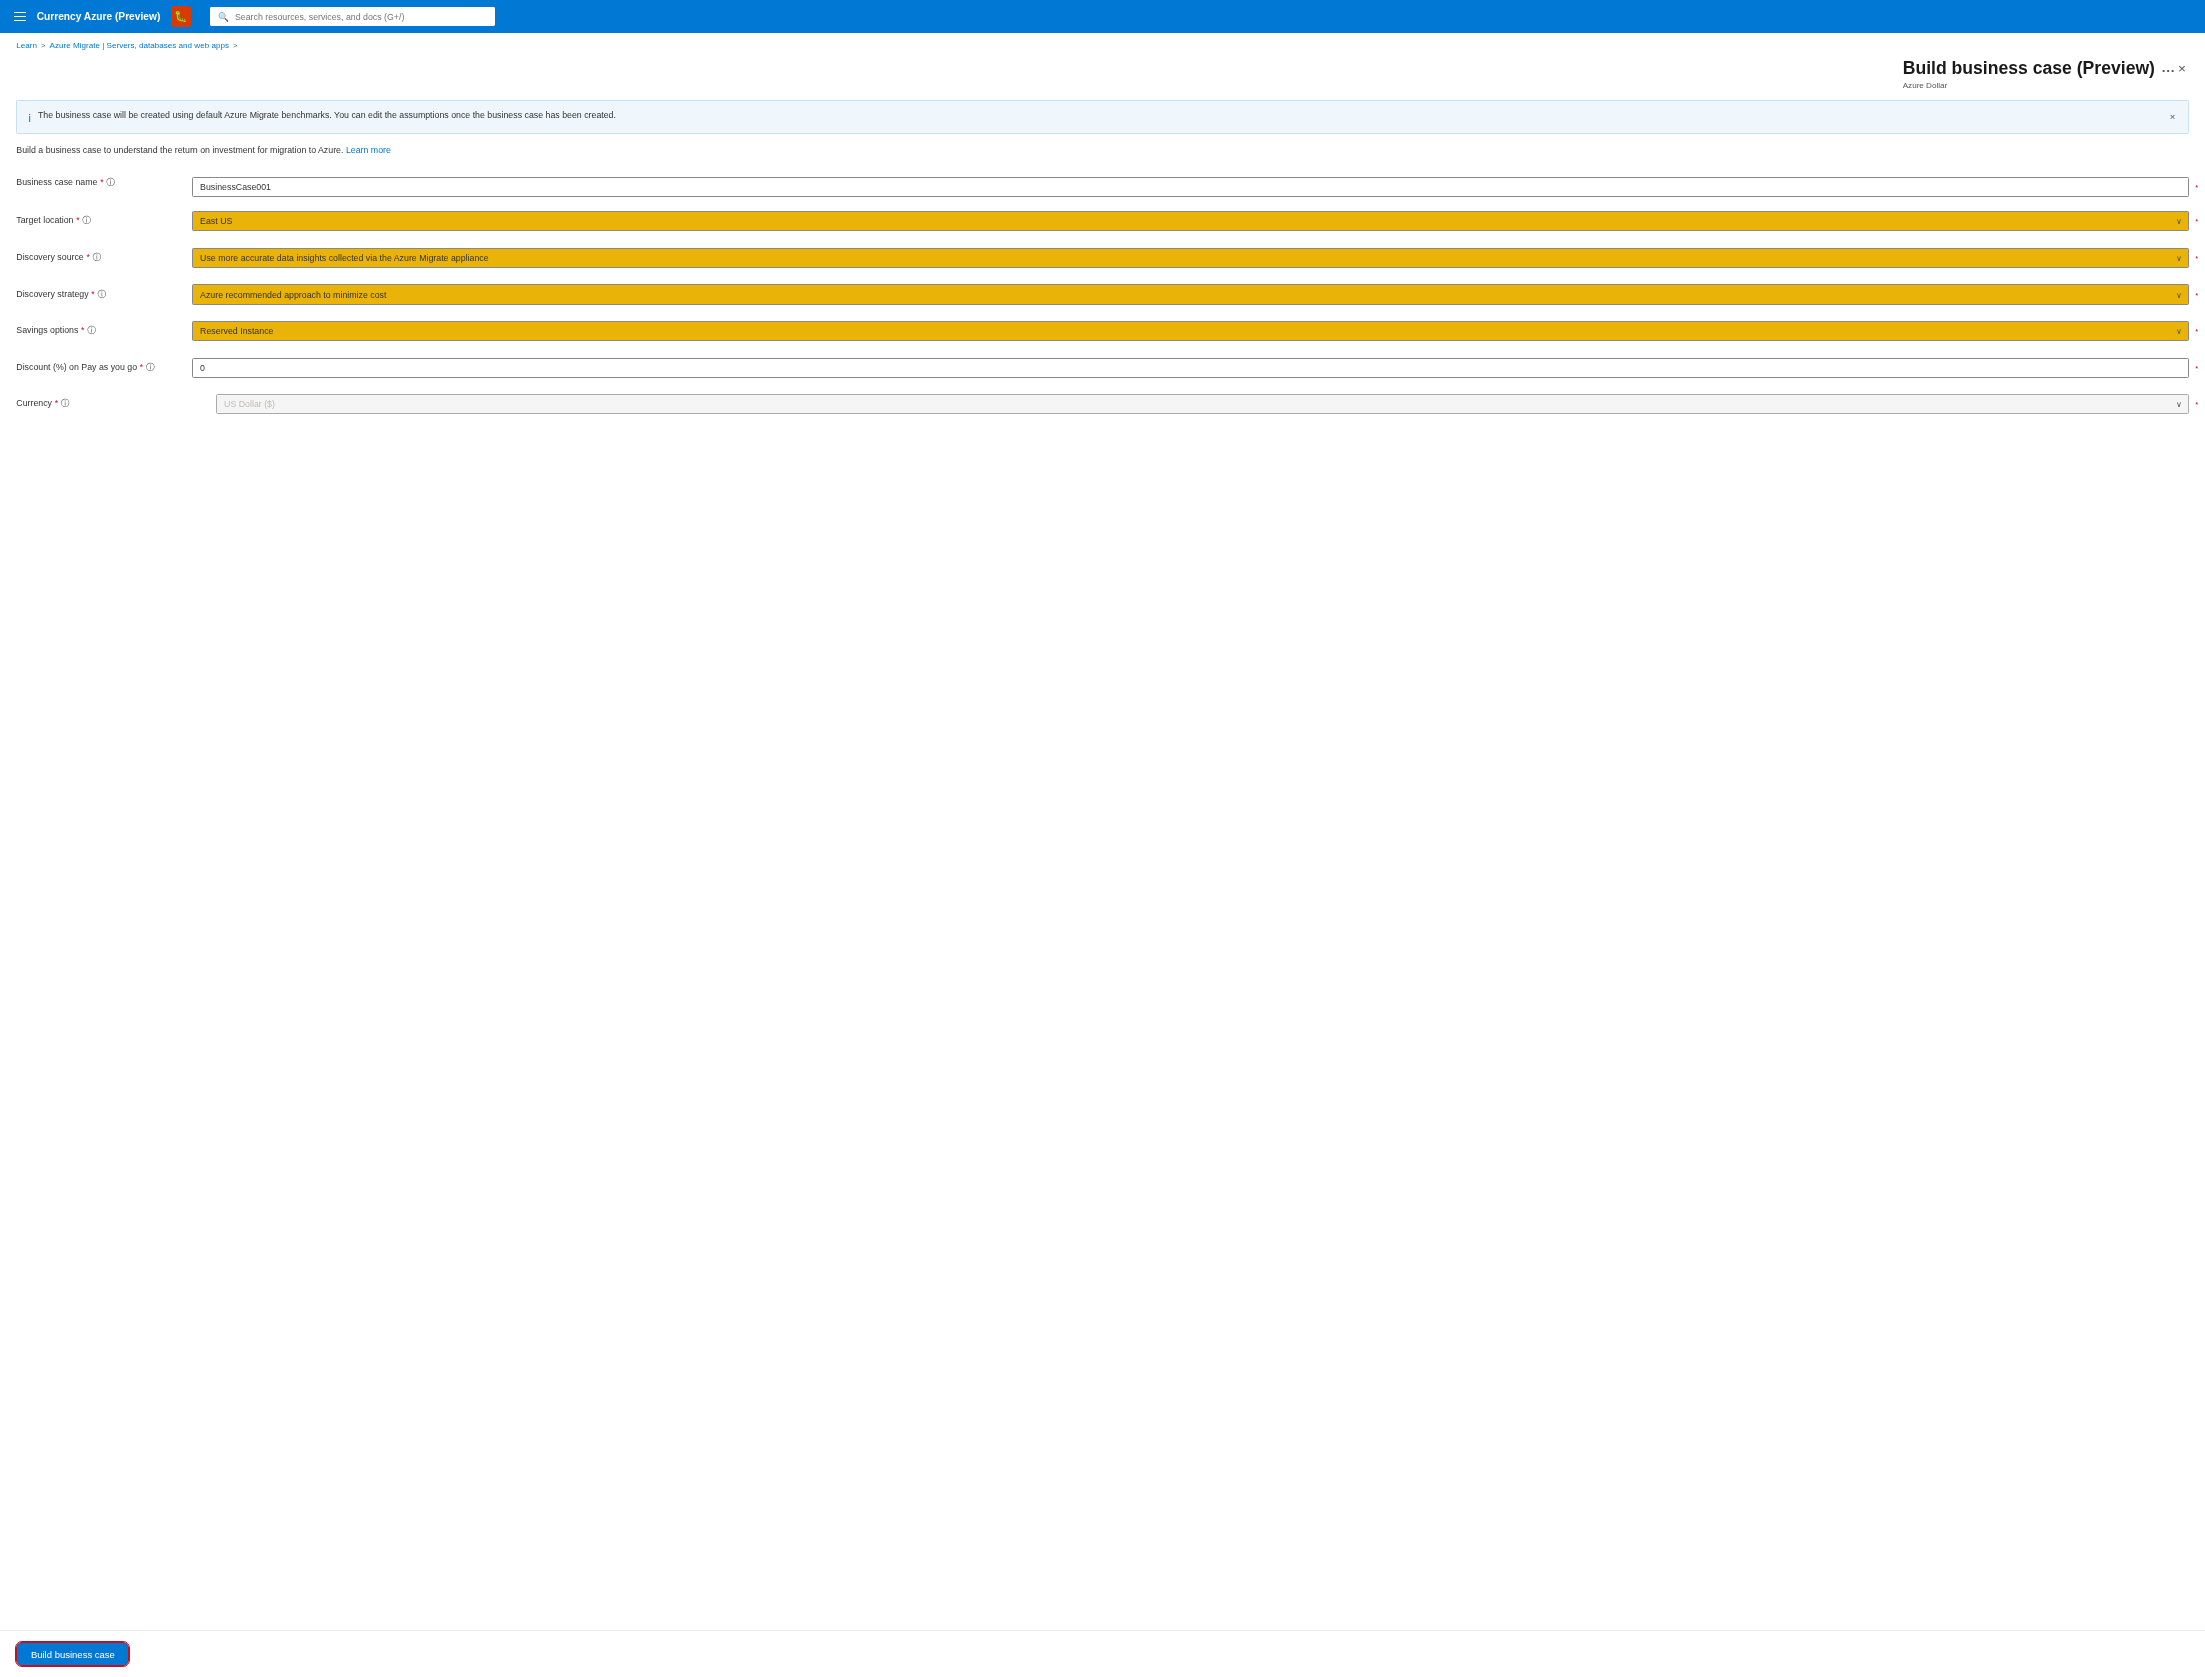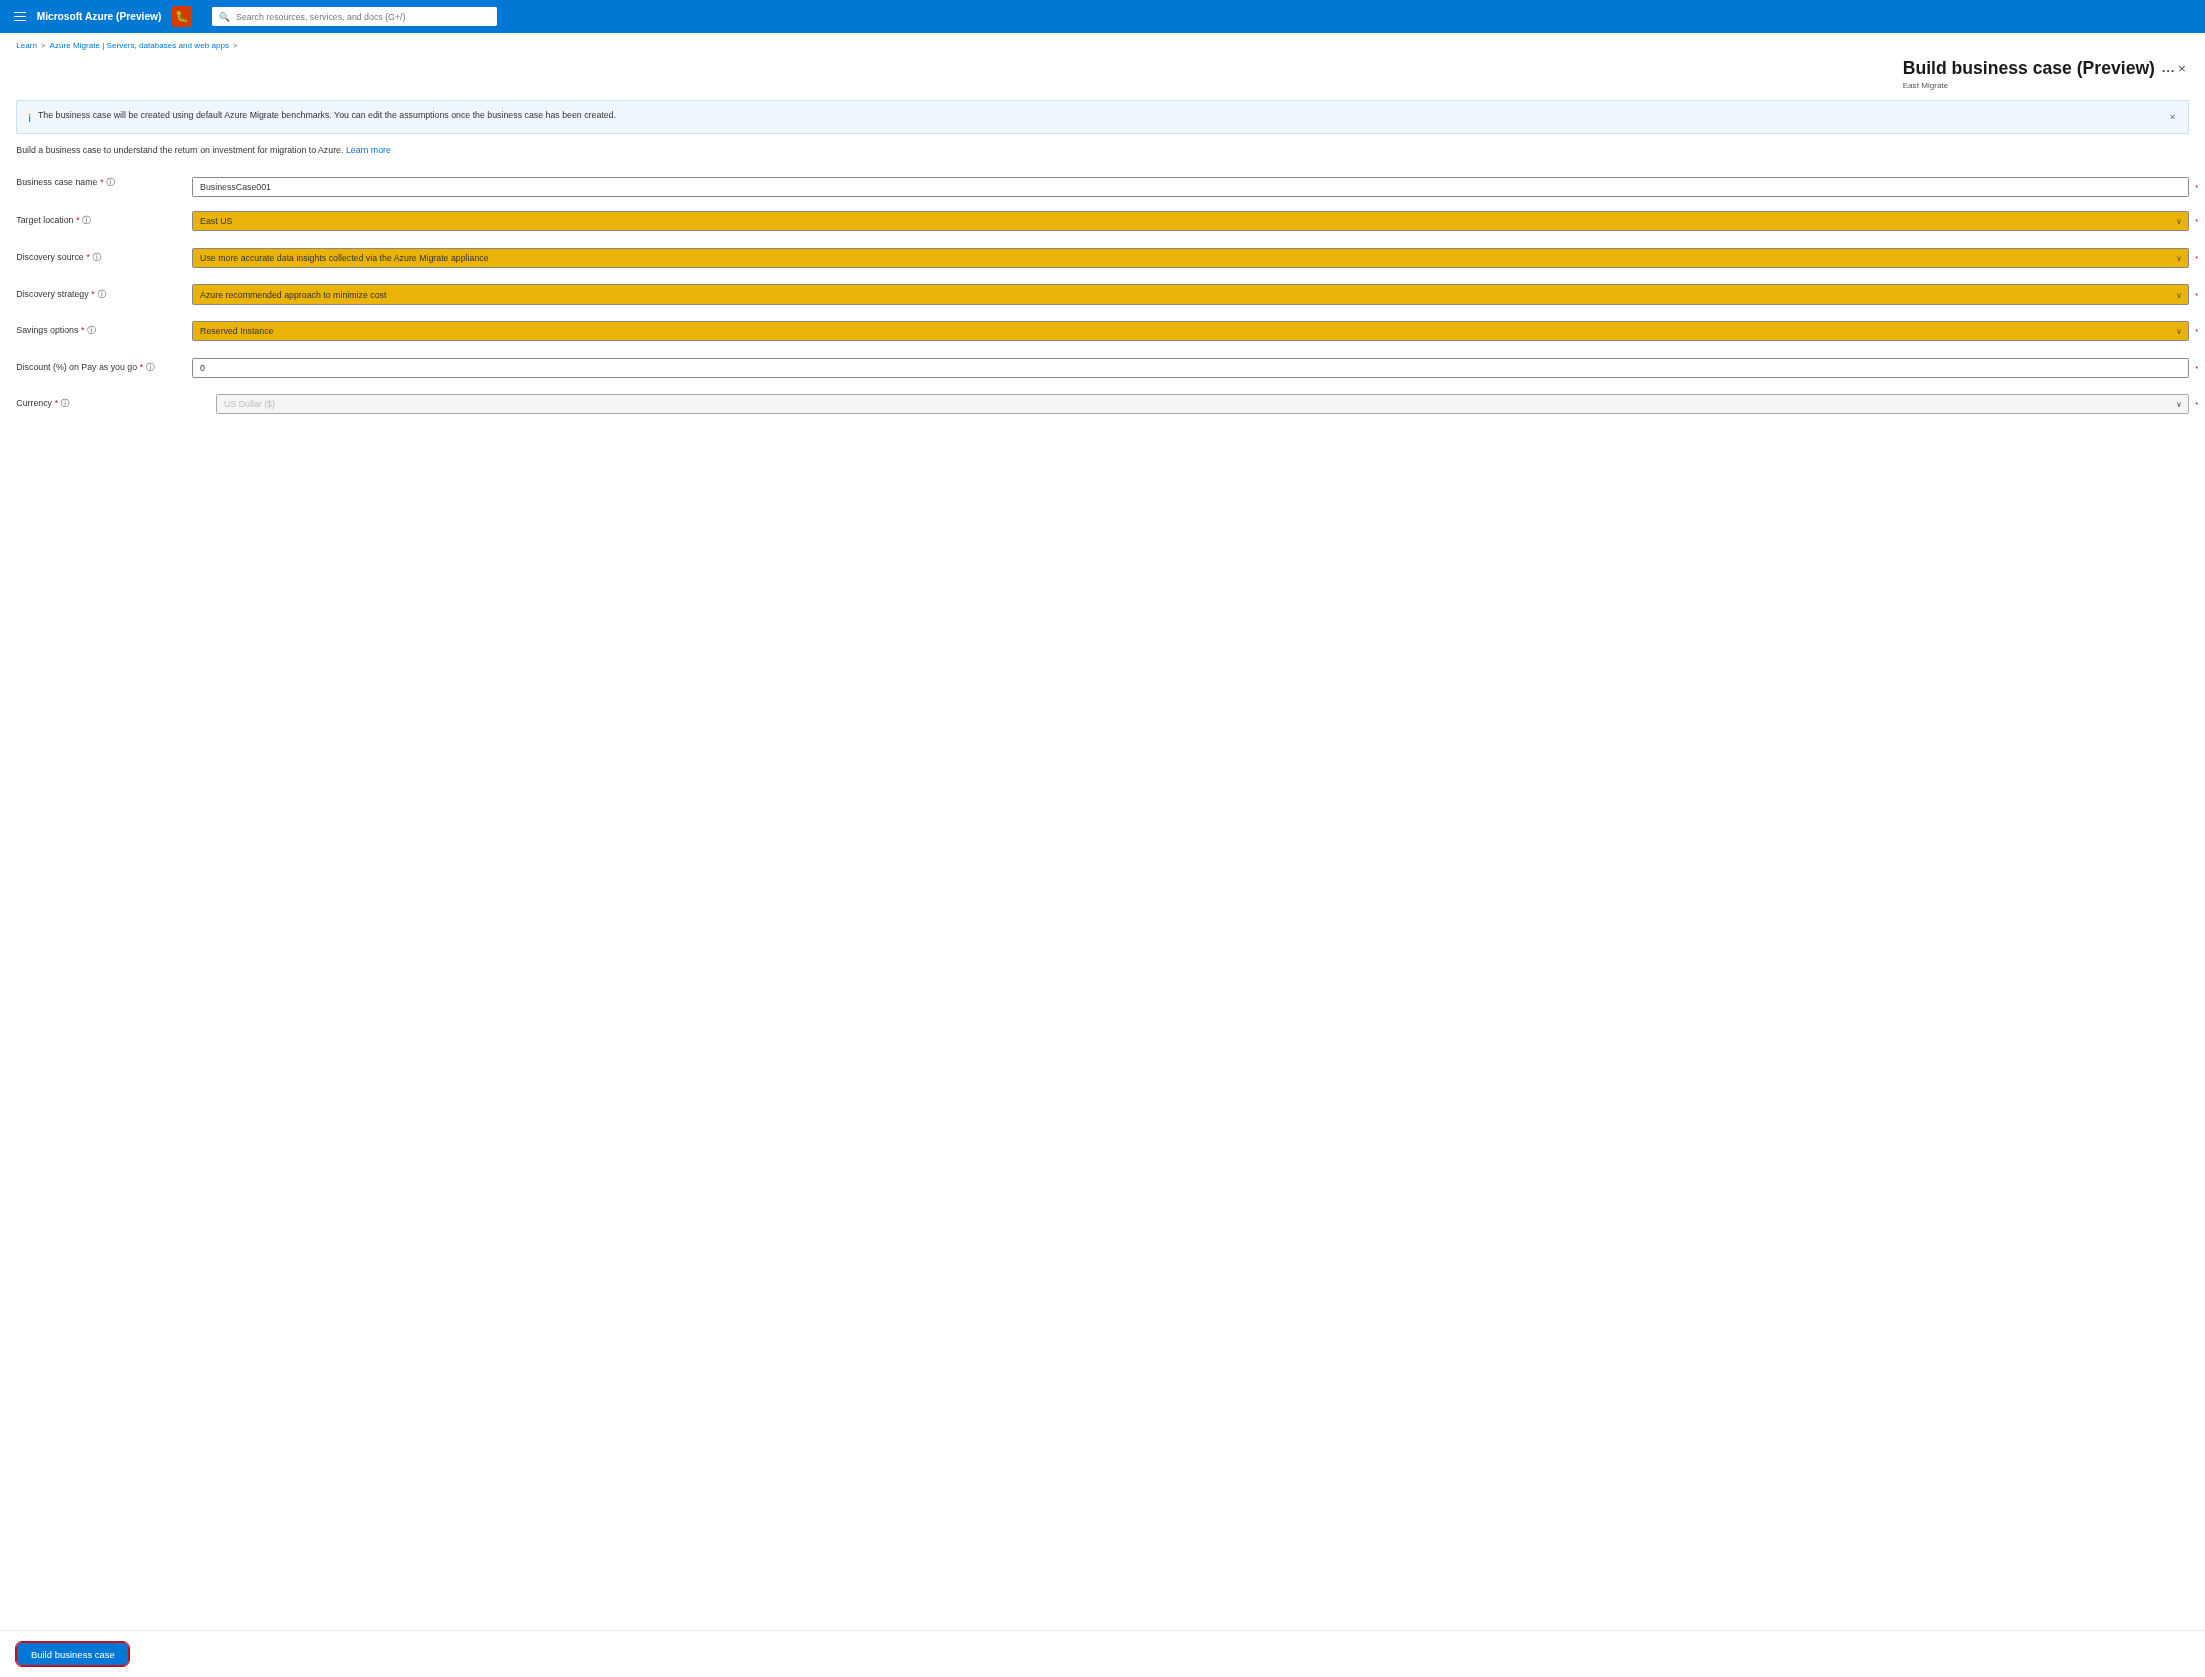--- a/index.html
+++ b/index.html
@@ -278,21 +278,21 @@
   </style>
 </head>
 <body>
 
 <div class="topbar">
   <div class="topbar-hamburger">
     <span></span>
       <span></span>
       <span></span>
   </div>
-  <span class="topbar-title">Microsoft Azure (Preview)</span>
+  <span class="topbar-title">Currency Azure (Preview)</span>
   <div class="topbar-bug-icon">
     <span>🐛</span>
   </div>
   <div class="topbar-search">
     <span style="color:#555;">🔍</span>
     <input type="text" placeholder="Search resources, services, and docs (G+/)" style="">
   </div>
 </div>
 
 <div class="main-content">
@@ -303,21 +303,21 @@
     <span class="breadcrumb-item">Azure Migrate | Servers, databases and web apps</span>
     <span class="breadcrumb-sep">&gt;</span>
   </div>
 
   <div class="panel-header">
     <div>
       <div class="panel-title">
         <span>Build business case (Preview)</span>
         <span class="panel-ellipsis">···</span>
       </div>
-      <div class="panel-subtitle">East Migrate</div>
+      <div class="panel-subtitle">Azure Dollar</div>
     </div>
     <div class="panel-close">×</div>
   </div>
 
   <div class="info-banner">
     <span class="info-banner-icon">ℹ</span>
     <span class="info-banner-text">The business case will be created using default Azure Migrate benchmarks. You can edit the assumptions once the business case has been created.</span>
     <span class="info-banner-close">×</span>
   </div>
 

